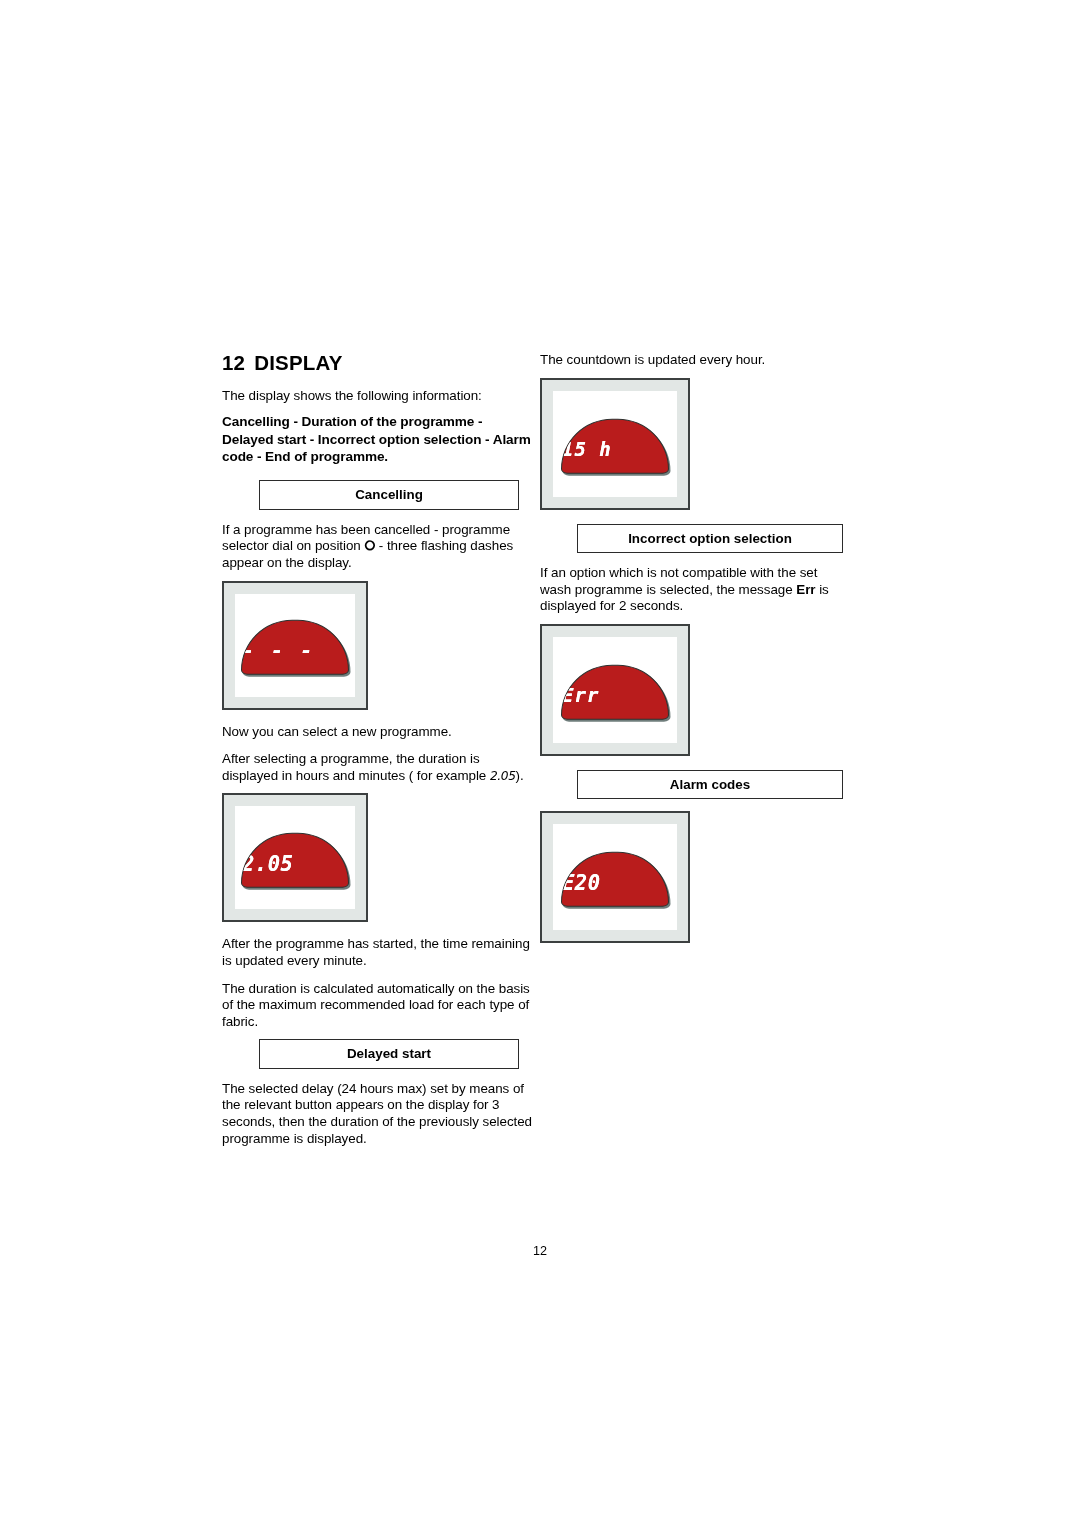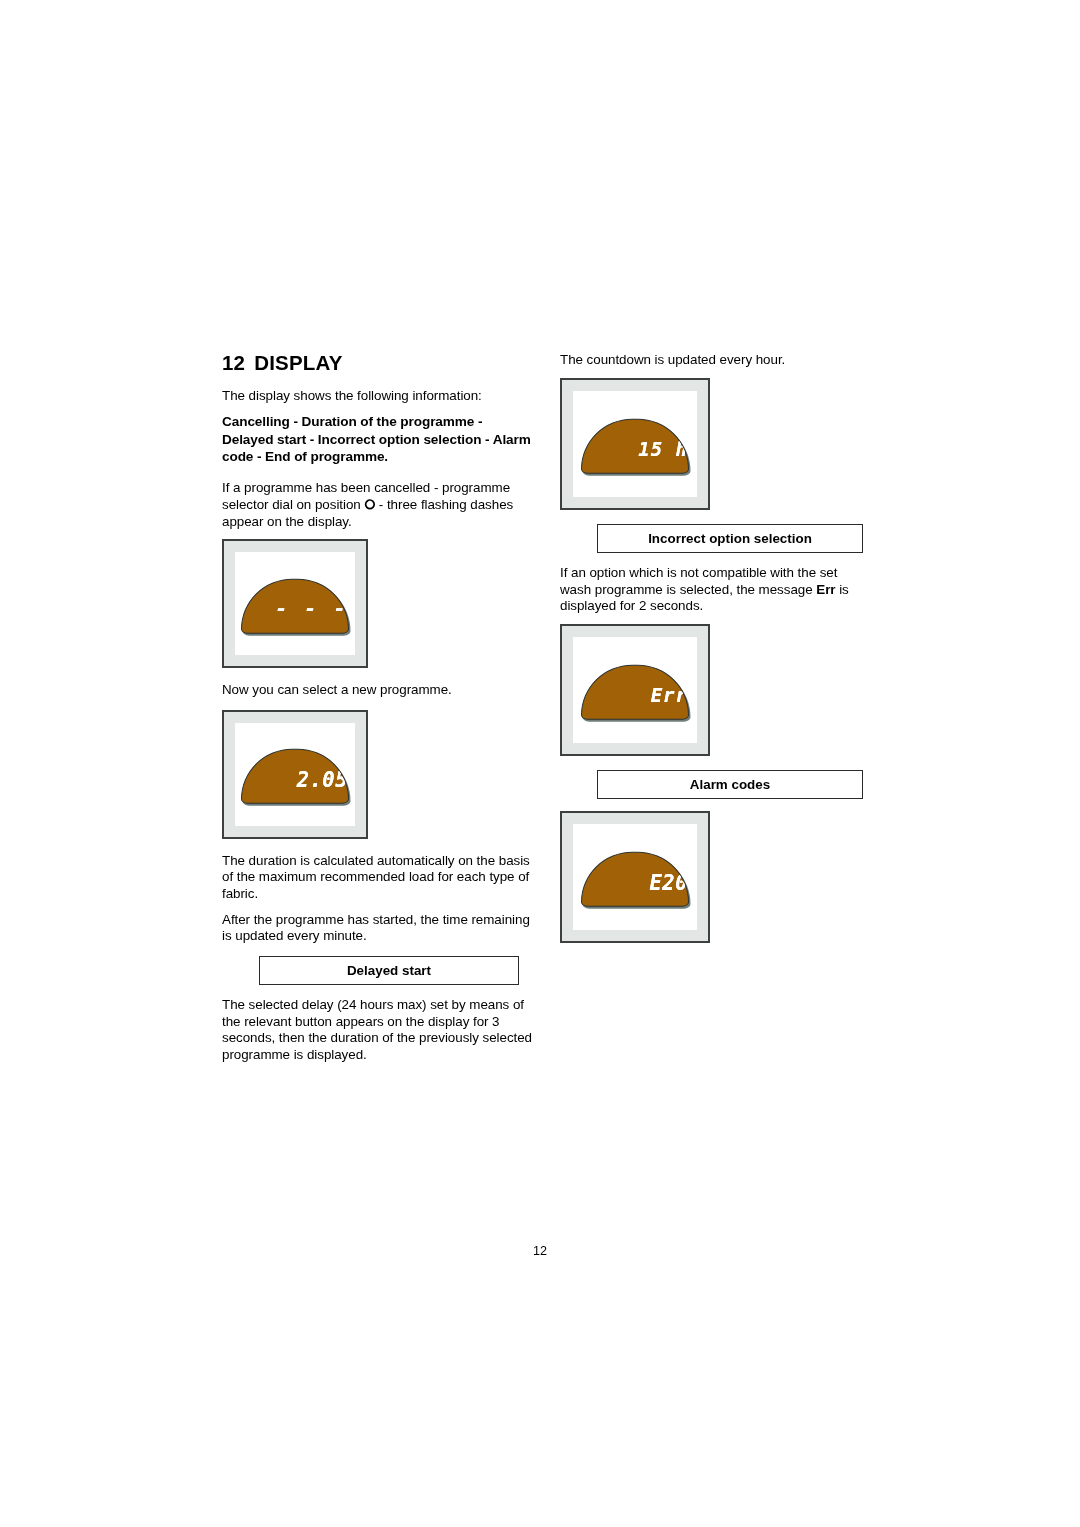--- a/index.html
+++ b/index.html
@@ -24,21 +24,21 @@
     height: 1527px;
     padding-left: 48px;
   }
 
   .column {
     position: absolute;
     top: 352px;
     width: 312px;
   }
   #col-left  { left: 222px; }
-  #col-right { left: 560px; }
+  #col-right { left: 540px; }
 
   
   .chapter-title {
     font-size: 20.5px;
     font-weight: bold;
     letter-spacing: 0.2px;
     margin: 0 0 13px 0;
     line-height: 1.1;
   }
   .chapter-title .num { margin-right: 9px; }
@@ -106,30 +106,30 @@
     background: #ffffff;
     position: relative;
   }
   .dome {
     position: absolute;
     left: 50%;
     top: 50%;
     transform: translate(-50%, -46%);
     width: 106px;
     height: 53px;
-    background: #a16207;
+    background: #b91c1c;
     border: 1.4px solid #2c3230;
     border-top-left-radius: 55px 54px;
     border-top-right-radius: 55px 54px;
     border-bottom-left-radius: 7px 5px;
     border-bottom-right-radius: 7px 5px;
     box-shadow: 1.5px 2px 0 0 #6f7d7b;
     display: flex;
     align-items: center;
-    justify-content: flex-end;
+    justify-content: flex-start;
     overflow: hidden;
   }
   .dome-text {
     font-family: "DejaVu Sans Mono", monospace;
     font-style: italic;
     font-weight: bold;
     font-size: 20.5px;
     color: #ffffff;
     letter-spacing: 0.5px;
     line-height: 1;
@@ -165,49 +165,54 @@
   <div class="column" id="col-left">
 
     <h1 class="chapter-title">
       <span class="num">12</span><span>DISPLAY</span>
     </h1>
 
     <p class="body tight">The display shows the following information:</p>
 
     <p class="lead-bold">Cancelling - Duration of the programme - Delayed start - Incorrect option selection - Alarm code - End of programme.</p>
 
+    <div class="section-box">Cancelling</div>
 
     <p class="body tight">
       <span>If a programme has been cancelled - programme selector dial on position</span>
       <span class="ring-glyph">⭘</span>
       <span>- three flashing dashes appear on the display.</span>
     </p>
 
     <div class="display-fig">
       <div class="display-inner">
         <div class="dome">
           <span class="dome-text dashes">- - -</span>
         </div>
       </div>
     </div>
 
     <p class="body">Now you can select a new programme.</p>
 
 
+    <p class="body tight">
+      <span>After selecting a programme, the duration is displayed in hours and minutes ( for example</span>
+      <span class="lcd-inline">2.05</span><span>).</span>
+    </p>
 
     <div class="display-fig">
       <div class="display-inner">
         <div class="dome">
           <span class="dome-text">2.05</span>
         </div>
       </div>
     </div>
 
+    <p class="body">After the programme has started, the time remaining is updated every minute.</p>
     <p class="body tight">The duration is calculated automatically on the basis of the maximum recommended load for each type of fabric.</p>
-    <p class="body">After the programme has started, the time remaining is updated every minute.</p>
 
     <div class="section-box">Delayed start</div>
 
     <p class="body">The selected delay (24 hours max) set by means of the relevant button appears on the display for 3 seconds, then the duration of the previously selected programme is displayed.</p>
 
   </div>
 
   <div class="column" id="col-right">
 
     <p class="body tight">The countdown is updated every hour.</p>

